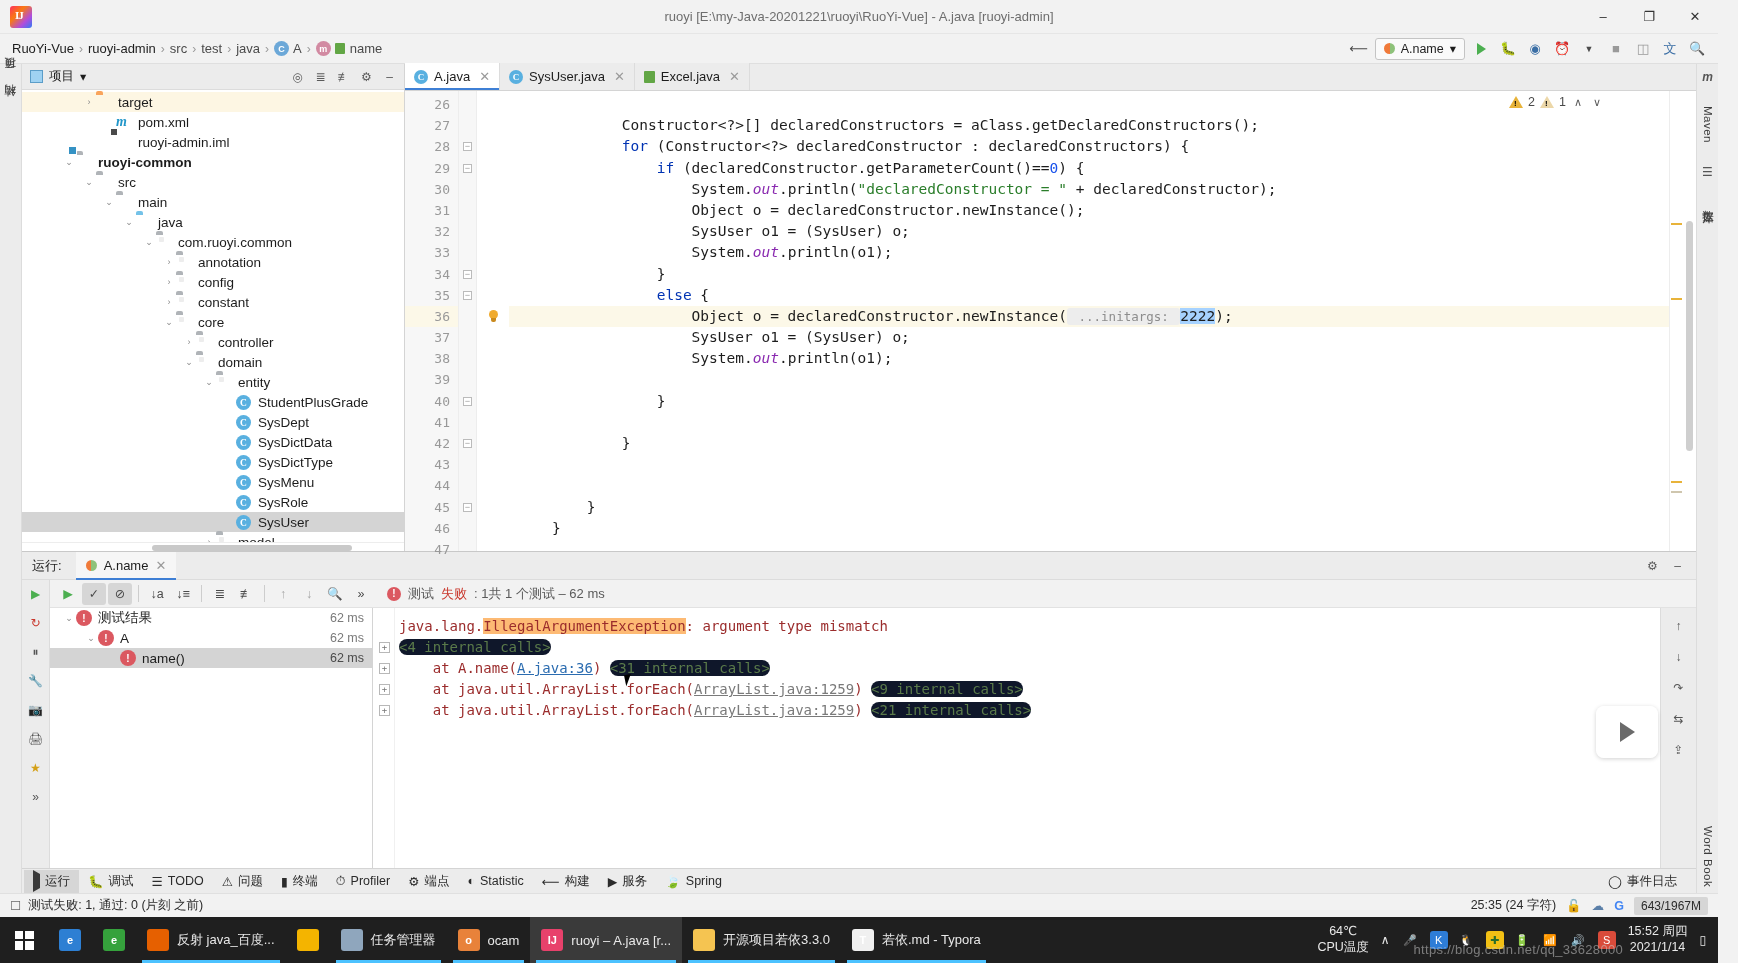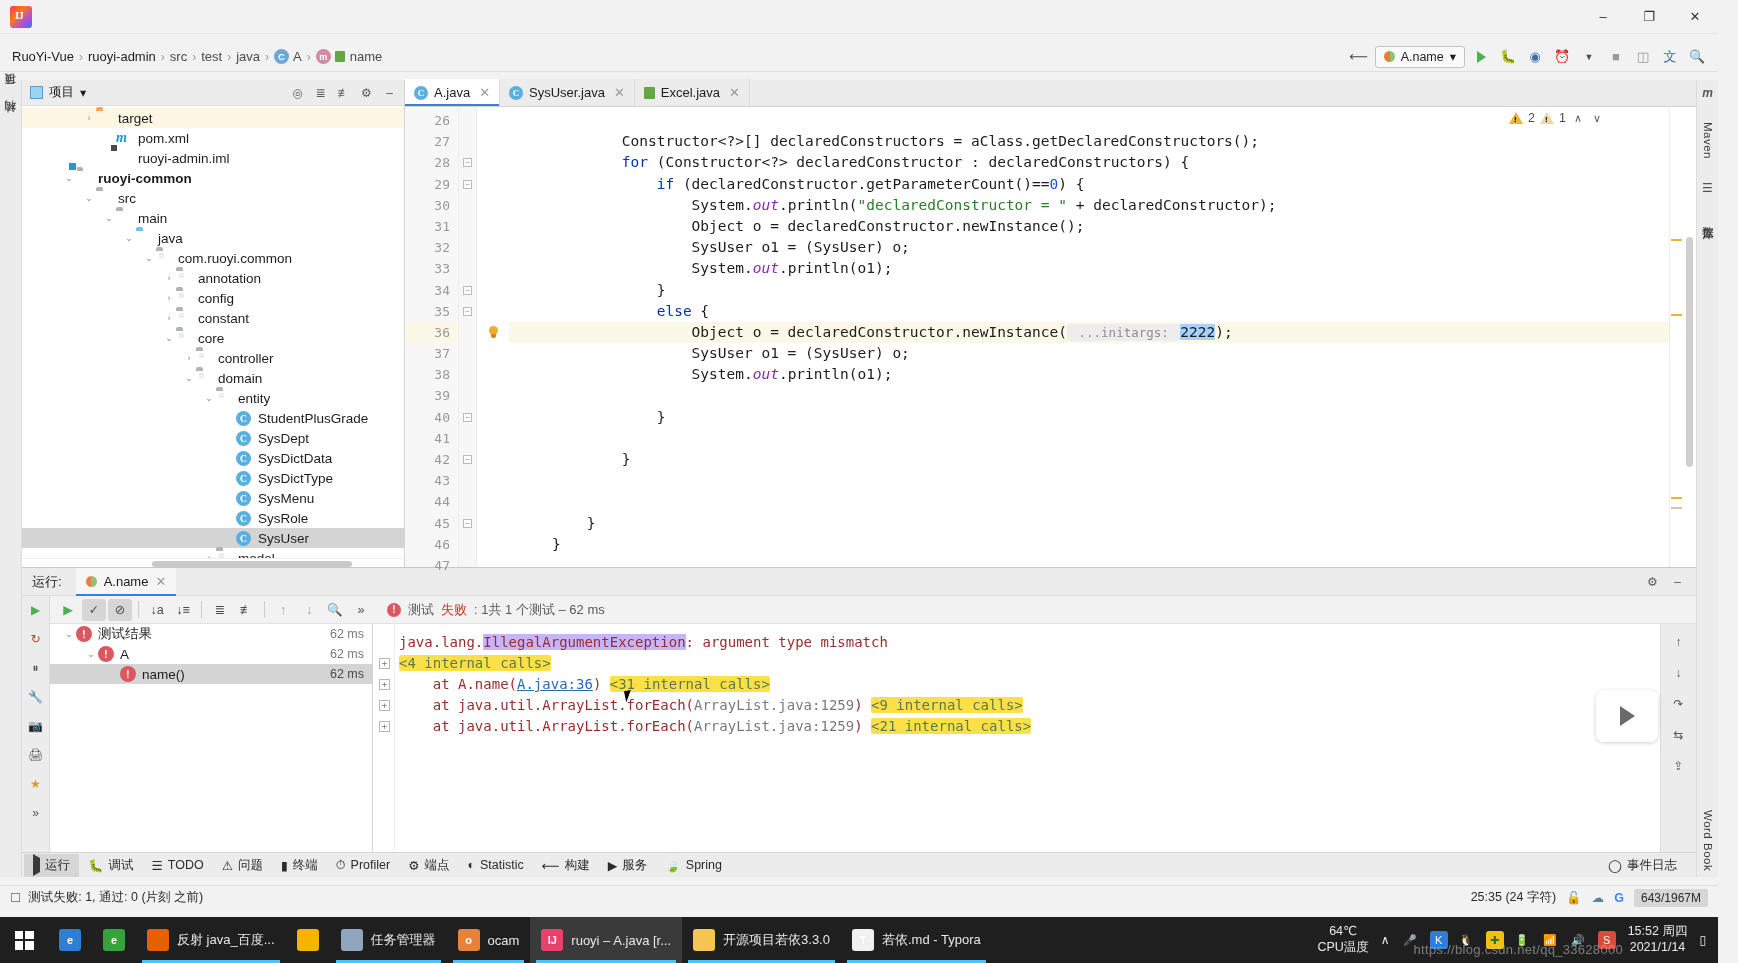--- a/index.html
+++ b/index.html
@@ -6,21 +6,21 @@
   * { box-sizing: border-box; margin: 0; padding: 0; }
   html, body {
     width: 1738px; height: 963px;
     overflow: hidden;
     font-family: "Liberation Sans", "DejaVu Sans", sans-serif;
     font-size: 13px;
     background: #f2f2f2;
     color: #1d1d1d;
     -webkit-font-smoothing: antialiased;
   }
-  .app { position: relative; width: 1718px; height: 963px; display: flex; flex-direction: column; gap: 8px; }
+  .app { position: relative; width: 1718px; height: 963px; display: flex; flex-direction: column; }
 
   
   .titlebar {
     height: 34px; background: #f2f2f2; display: flex; align-items: center;
     border-bottom: 1px solid #e6e6e6; flex: 0 0 34px; position: relative;
   }
   .ij-logo { width: 22px; height: 22px; margin: 0 8px 0 10px; position: relative; flex: 0 0 auto; }
   .ij-logo .sq { position: absolute; inset: 0; border-radius: 3px;
     background: linear-gradient(135deg,#fe315d 0%, #f97a12 35%, #b24cdc 70%, #2d7bf5 100%); }
   .ij-logo .glyph { position: absolute; left: 5px; top: 3px; color: #fff; font-size: 11px;
@@ -243,24 +243,24 @@
 
   .console { flex: 1; position: relative; background: #fff; overflow: hidden; min-width: 0; }
   .cons-gutter { position: absolute; left: 0; top: 0; bottom: 0; width: 22px;
     background: #fff; border-right: 1px solid #f0f0f0; }
   .cons-lines { padding: 8px 0 0 26px; }
   .crow { height: 21px; line-height: 21px; font-size: 14px;
     font-family: "DejaVu Sans Mono", monospace; color: #9b2c2c; white-space: pre; position: relative; }
   .cfold { position: absolute; left: -20px; top: 5px; width: 11px; height: 11px;
     border: 1px solid #b8b8b8; color: #777; font-size: 9px; line-height: 9px;
     text-align: center; background: #fff; }
-  .folded { background: #fde047; color: #5a7a4a; border-radius: 2px; }
+  .folded { background: #0f172a; color: #5a7a4a; border-radius: 8px; }
   .lnk { color: #2b6cb0; text-decoration: underline; }
-  .lnk-grey { color: #7a7a7a; }
-  .selx { background: #c4b5fd; }
+  .lnk-grey { color: #7a7a7a; text-decoration: underline; }
+  .selx { background: #fdba74; }
   .cons-right { position: absolute; right: 0; top: 0; bottom: 0; width: 36px;
     background: #ececec; border-left: 1px solid #dcdcdc; display: flex; flex-direction: column;
     align-items: center; padding-top: 8px; gap: 11px; }
   .cri { width: 22px; height: 20px; display: flex; align-items: center; justify-content: center;
     font-size: 12px; color: #555; }
   .mouse-cursor { position: absolute; width: 0; height: 0; pointer-events: none; z-index: 30; }
   .mouse-cursor::before {
     content:''; position:absolute; width:0;height:0;
     border-left: 7px solid #000; border-bottom: 11px solid transparent; border-right: 5px solid transparent;
     transform: rotate(-12deg);
@@ -316,20 +316,21 @@
 </head>
 <body>
 
 <div class="app">
 
   <div class="titlebar">
     <div class="ij-logo">
       <div class="sq"></div>
         <div class="glyph">IJ</div>
     </div>
+    <div class="win-title">ruoyi [E:\my-Java-20201221\ruoyi\RuoYi-Vue] - A.java [ruoyi-admin]</div>
     <div class="win-ctrl">
       <div class="win-btn">–</div>
       <div class="win-btn">❐</div>
       <div class="win-btn close">✕</div>
     </div>
   </div>
 
   <div class="navbar">
     <div class="crumb bold">RuoYi-Vue</div>
     <span class="crumb-sep">›</span>

